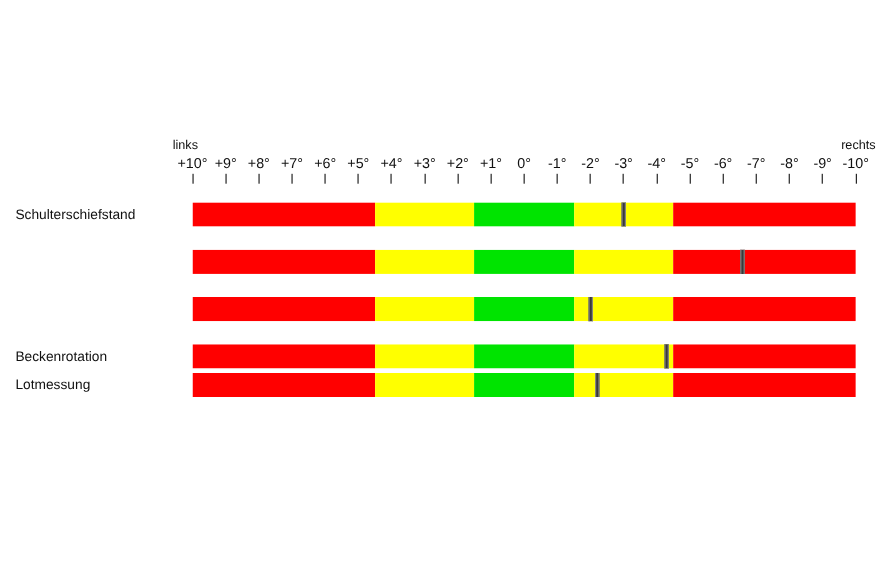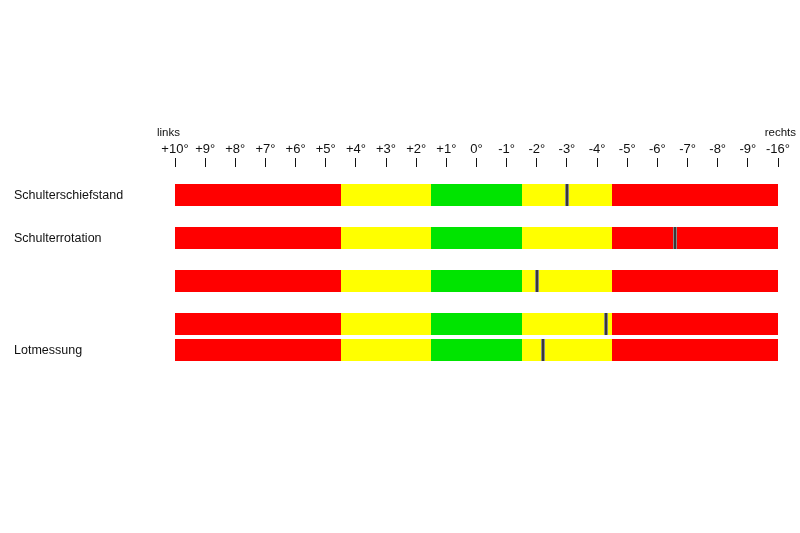--- a/index.html
+++ b/index.html
@@ -193,60 +193,60 @@
         </div>
         <div class="tick" style="left: 542.7px;">
           <span class="tick-label">-8°</span>
           <span class="tick-mark"></span>
         </div>
         <div class="tick" style="left: 572.85px;">
           <span class="tick-label">-9°</span>
           <span class="tick-mark"></span>
         </div>
         <div class="tick" style="left: 603px;">
-          <span class="tick-label">-16°</span>
+          <span class="tick-label">-10°</span>
           <span class="tick-mark"></span>
         </div>
       </div>
   </div>
 
   <div id="rows">
       <div class="row" style="top: 184px;">
         <div class="row-label">Schulterschiefstand</div>
         <div class="bar">
           <div class="seg" style="left: 0px; width: 165.825px; background: rgb(255, 0, 0);"></div>
           <div class="seg" style="left: 165.825px; width: 90.45px; background: rgb(255, 255, 0);"></div>
           <div class="seg" style="left: 256.275px; width: 90.45px; background: rgb(0, 228, 0);"></div>
           <div class="seg" style="left: 346.725px; width: 90.45px; background: rgb(255, 255, 0);"></div>
           <div class="seg" style="left: 437.175px; width: 165.825px; background: rgb(255, 0, 0);"></div>
           <div class="marker" style="left: 389.95px; background: rgb(58, 58, 58);"></div>
         </div>
       </div>
       <div class="row" style="top: 227px;">
-        <div class="row-label">Schulterrotation</div>
         <div class="bar">
           <div class="seg" style="left: 0px; width: 165.825px; background: rgb(255, 0, 0);"></div>
           <div class="seg" style="left: 165.825px; width: 90.45px; background: rgb(255, 255, 0);"></div>
           <div class="seg" style="left: 256.275px; width: 90.45px; background: rgb(0, 228, 0);"></div>
           <div class="seg" style="left: 346.725px; width: 90.45px; background: rgb(255, 255, 0);"></div>
           <div class="seg" style="left: 437.175px; width: 165.825px; background: rgb(255, 0, 0);"></div>
           <div class="marker" style="left: 498.49px; background: rgb(58, 58, 58);"></div>
         </div>
       </div>
       <div class="row" style="top: 270px;">
         <div class="bar">
           <div class="seg" style="left: 0px; width: 165.825px; background: rgb(255, 0, 0);"></div>
           <div class="seg" style="left: 165.825px; width: 90.45px; background: rgb(255, 255, 0);"></div>
           <div class="seg" style="left: 256.275px; width: 90.45px; background: rgb(0, 228, 0);"></div>
           <div class="seg" style="left: 346.725px; width: 90.45px; background: rgb(255, 255, 0);"></div>
           <div class="seg" style="left: 437.175px; width: 165.825px; background: rgb(255, 0, 0);"></div>
           <div class="marker" style="left: 359.8px; background: rgb(58, 58, 58);"></div>
         </div>
       </div>
       <div class="row" style="top: 313px;">
+        <div class="row-label">Beckenrotation</div>
         <div class="bar">
           <div class="seg" style="left: 0px; width: 165.825px; background: rgb(255, 0, 0);"></div>
           <div class="seg" style="left: 165.825px; width: 90.45px; background: rgb(255, 255, 0);"></div>
           <div class="seg" style="left: 256.275px; width: 90.45px; background: rgb(0, 228, 0);"></div>
           <div class="seg" style="left: 346.725px; width: 90.45px; background: rgb(255, 255, 0);"></div>
           <div class="seg" style="left: 437.175px; width: 165.825px; background: rgb(255, 0, 0);"></div>
           <div class="marker" style="left: 429.145px; background: rgb(58, 58, 58);"></div>
         </div>
       </div>
       <div class="row" style="top: 339px;">

